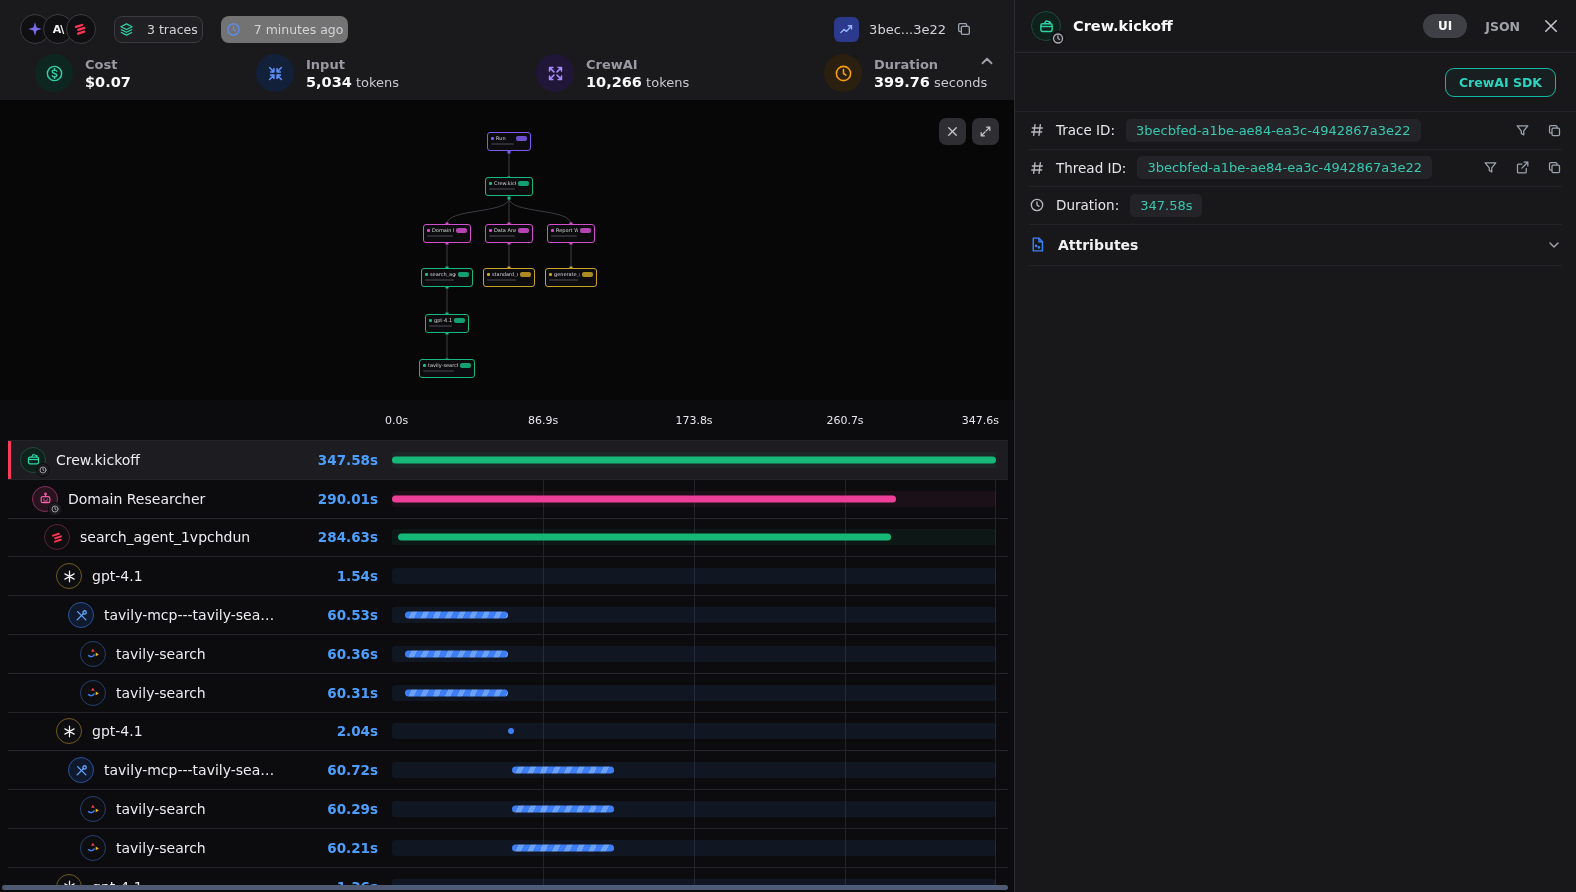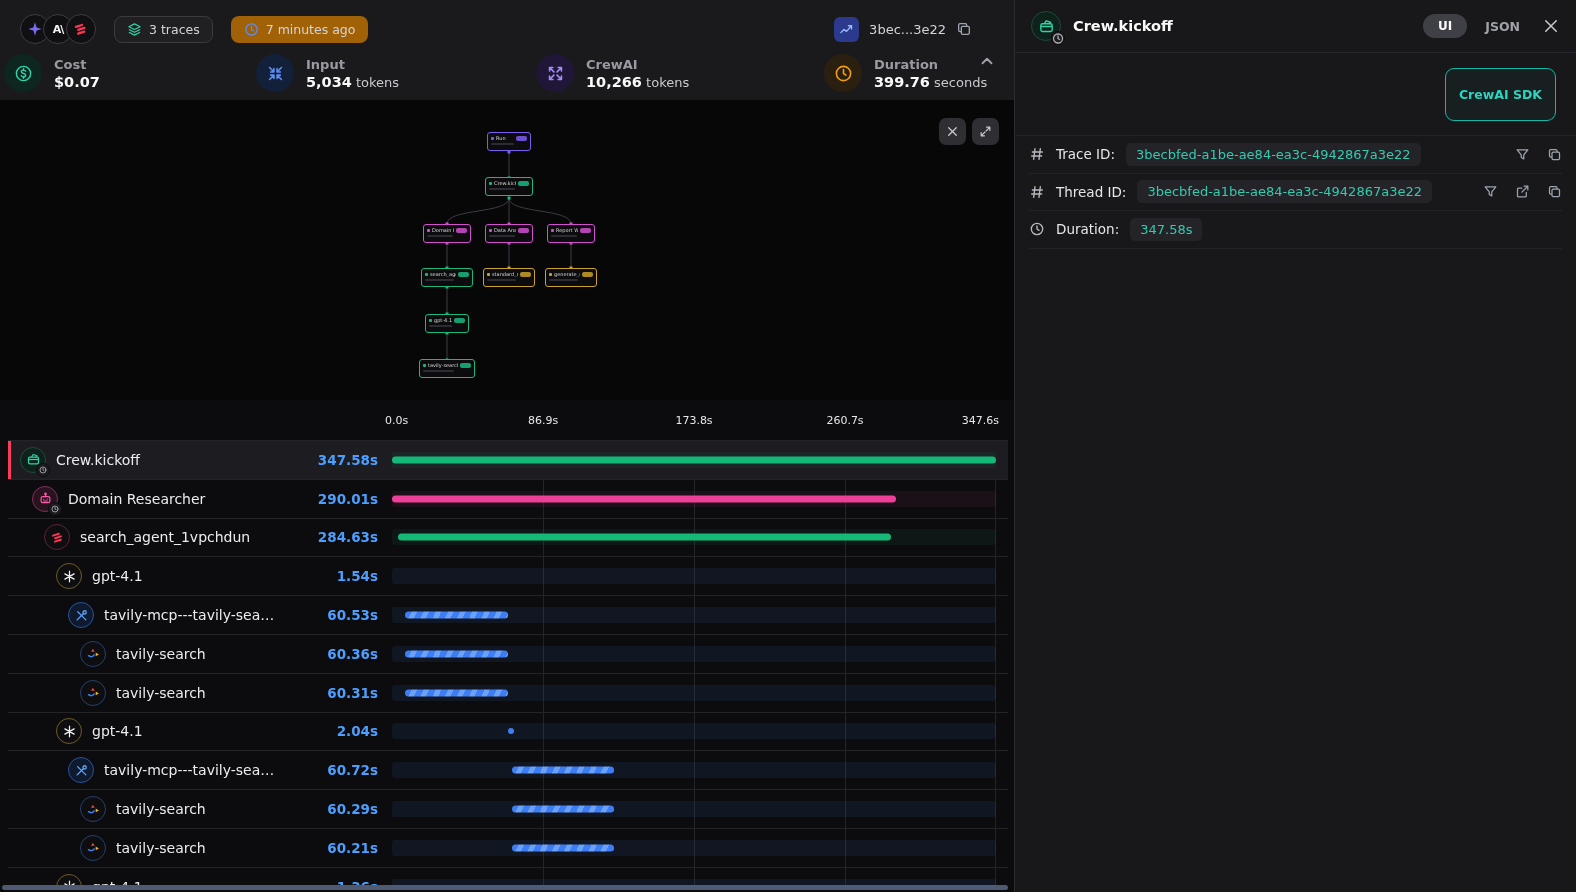--- a/index.html
+++ b/index.html
@@ -12,22 +12,22 @@
   .ic svg{width:100%;height:100%;display:block}
 
   
   .topbar{position:absolute;top:0;left:0;right:0;height:100px;background:#1a1a1c}
   .badgerow{display:flex;align-items:center;padding:12px 16px 0 20px;height:46px}
   .avatars{display:flex;align-items:center}
   .avatar{width:30px;height:30px;border-radius:50%;background:#101012;border:1px solid #3c3c42;display:flex;align-items:center;justify-content:center;margin-left:-7px}
   .avatar:first-child{margin-left:0}
   .avatar .ic{width:16px;height:16px}
   .av-anthropic{font-size:11px;font-weight:bold;color:#f5f5f5;letter-spacing:-1px}
-  .pillbadge{display:flex;align-items:center;gap:7px;margin-left:18px;padding:5px 12px;border-radius:8px;background:#202023;border:1px solid #3a3a3f;font-size:12.5px;color:#d4d4d8}
-  .pillbadge.noborder{border-color:transparent;background:#a16207}
+  .pillbadge{display:flex;align-items:center;gap:13px;margin-left:18px;padding:5px 4px;border-radius:8px;background:#202023;border:1px solid #3a3a3f;font-size:12.5px;color:#d4d4d8}
+  .pillbadge.noborder{border-color:transparent;background:#737373}
   .pillbadge .ic{width:15px;height:15px}
   .tb-right{margin-left:auto;display:flex;align-items:center;gap:10px;padding-right:26px}
   .trendbtn{width:25px;height:25px;border-radius:6px;background:#2c3a8e;display:flex;align-items:center;justify-content:center}
   .trendbtn .ic{width:15px;height:15px}
   .shortid{font-size:13px;color:#d4d4d8}
   .copybtn{width:16px;height:16px;color:#9ca3af;cursor:pointer}
   .collapse{position:absolute;top:52px;right:18px;width:18px;height:18px;color:#a1a1aa;cursor:pointer}
 
   .stat{position:absolute;top:54px;display:flex;align-items:center;gap:12px}
   .sico{width:38px;height:38px;border-radius:50%;display:flex;align-items:center;justify-content:center;flex:none}
@@ -97,21 +97,21 @@
   
   .phead{height:53px;display:flex;align-items:center;gap:12px;padding:0 16px;border-bottom:1px solid #27272b}
   .phead .cico{width:30px;height:30px}
   .phead .cico .ic{width:17px;height:17px}
   .ptitle{font-size:14.5px;font-weight:bold;color:#fafafa}
   .ptabs{margin-left:auto;display:flex;align-items:center;gap:18px}
   .tab-ui{background:#3f3f46;color:#fafafa;font-size:12px;font-weight:bold;padding:5px 15px;border-radius:999px;cursor:pointer}
   .tab-json{color:#a1a1aa;font-size:12.5px;font-weight:bold;cursor:pointer}
   .pclose{width:18px;height:18px;color:#c8c8ce;cursor:pointer;margin-left:4px}
   .sdkrow{display:flex;justify-content:flex-end;padding:15px 20px 14px;border-bottom:1px solid #232327}
-  .sdk{border:1px solid #14b8a6;color:#2dd4bf;font-weight:bold;font-size:12.5px;padding:18px 13px;border-radius:9px;background:rgba(20,184,166,0.05)}
+  .sdk{border:1px solid #14b8a6;color:#2dd4bf;font-weight:bold;font-size:12.5px;padding:6px 13px;border-radius:9px;background:rgba(20,184,166,0.05)}
   .fields{padding:0 14px}
   .field{height:37.5px;display:flex;align-items:center;gap:11px;border-bottom:1px solid #232327}
   .fic{width:16px;height:16px;color:#b8b8c0;flex:none;font-size:15px;font-weight:bold;display:flex;align-items:center;justify-content:center}
   .flabel{font-size:13.5px;color:#e6e6ea;white-space:nowrap}
   .pill{background:#242428;border-radius:5px;padding:4px 10px;font-size:13px;color:#35c9b0;white-space:nowrap}
   .factions{margin-left:auto;display:flex;align-items:center;gap:17px;color:#9ca3af}
   .factions .ic{width:15px;height:15px;cursor:pointer}
   .attr{height:41px;display:flex;align-items:center;gap:12px;padding:0 14px;margin:0 14px;border-bottom:1px solid #232327;cursor:pointer;padding-left:0;padding-right:0}
   .attr .ic.doc{width:17px;height:17px}
   .attr .alabel{font-size:14px;font-weight:bold;color:#f1f1f4}
@@ -180,21 +180,21 @@
           <span class="shortid">3bec...3e22</span>
           <span class="ic copybtn">
               <svg viewBox="0 0 24 24" fill="none" stroke="currentColor" stroke-width="2">
                 <rect x="8" y="8" width="12" height="12" rx="2"></rect>
                 <path d="M16 8V6a2 2 0 0 0-2-2H6a2 2 0 0 0-2 2v8a2 2 0 0 0 2 2h2"></path>
               </svg>
             </span>
         </div>
       </div>
       <div id="stats-row">
-          <div class="stat" style="left: 4px; justify-content: flex-end;">
+          <div class="stat" style="left: 35px; justify-content: flex-end;">
             <span class="sico sico-dollar">
               <span class="ic ">
                 <svg viewBox="0 0 24 24" fill="none" stroke="#2dd4a7" stroke-width="1.8">
                   <circle cx="12" cy="12" r="9"></circle>
                   <path d="M14.8 9.2c-.5-1-1.5-1.5-2.8-1.5-1.6 0-2.8.9-2.8 2.1 0 1.3 1.2 1.8 2.8 2.2 1.6.4 2.8.9 2.8 2.2 0 1.2-1.2 2.1-2.8 2.1-1.3 0-2.3-.5-2.8-1.5" stroke-linecap="round"></path>
                   <path d="M12 5.8v2M12 16.2v2" stroke-linecap="round"></path>
                 </svg>
               </span>
             </span>
             <div class="txt">
@@ -755,14 +755,30 @@
             <svg viewBox="0 0 24 24" fill="none" stroke="currentColor" stroke-width="2" stroke-linecap="round">
               <circle cx="12" cy="12" r="8.5"></circle>
               <path d="M12 7.5V12l3 2"></path>
             </svg>
           </span>
           <span class="flabel">Duration:</span>
           <span class="pill">347.58s</span>
           <span class="factions"></span>
         </div>
       </div>
+    <div class="attr">
+      <span class="ic doc">
+          <svg viewBox="0 0 24 24" fill="none" stroke="#3b82f6" stroke-width="2" stroke-linejoin="round">
+            <path d="M6 3h8l5 5v13H6z"></path>
+            <path d="M14 3v5h5"></path>
+            <circle cx="10" cy="14" r="0.9" fill="#3b82f6"></circle>
+            <circle cx="14" cy="16" r="0.9" fill="#3b82f6"></circle>
+          </svg>
+        </span>
+      <span class="alabel">Attributes</span>
+      <span class="ic chev">
+          <svg viewBox="0 0 24 24" fill="none" stroke="currentColor" stroke-width="2.2" stroke-linecap="round" stroke-linejoin="round">
+            <path d="M6 9l6 6 6-6"></path>
+          </svg>
+        </span>
+    </div>
   </div>
 </div>
 
 </body></html>

